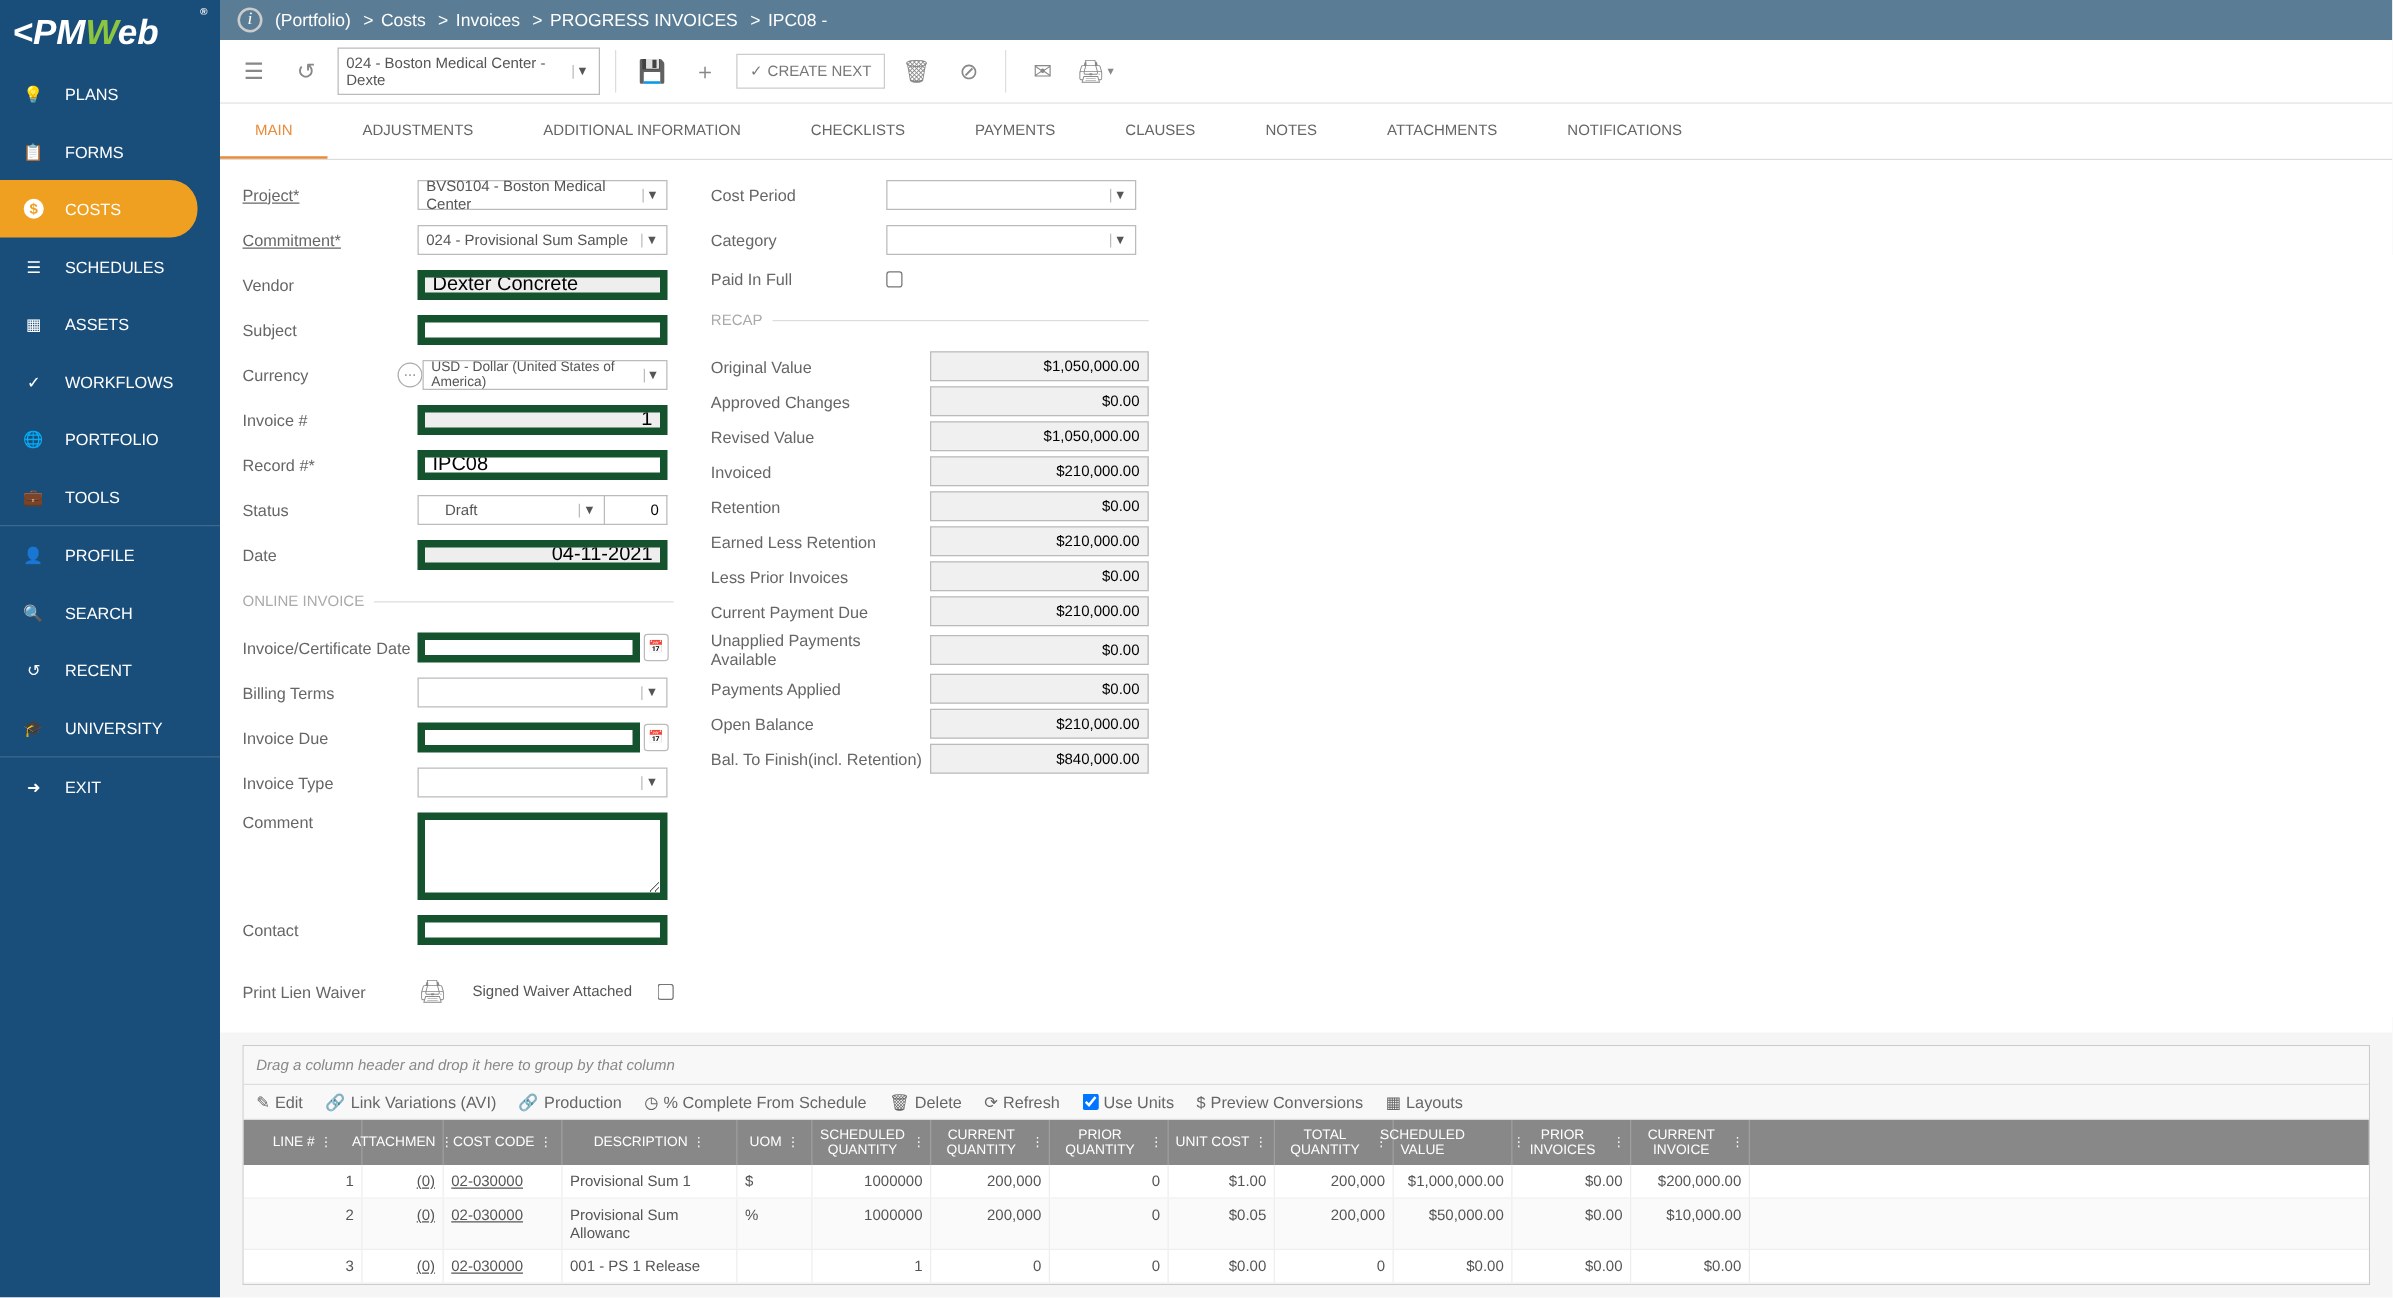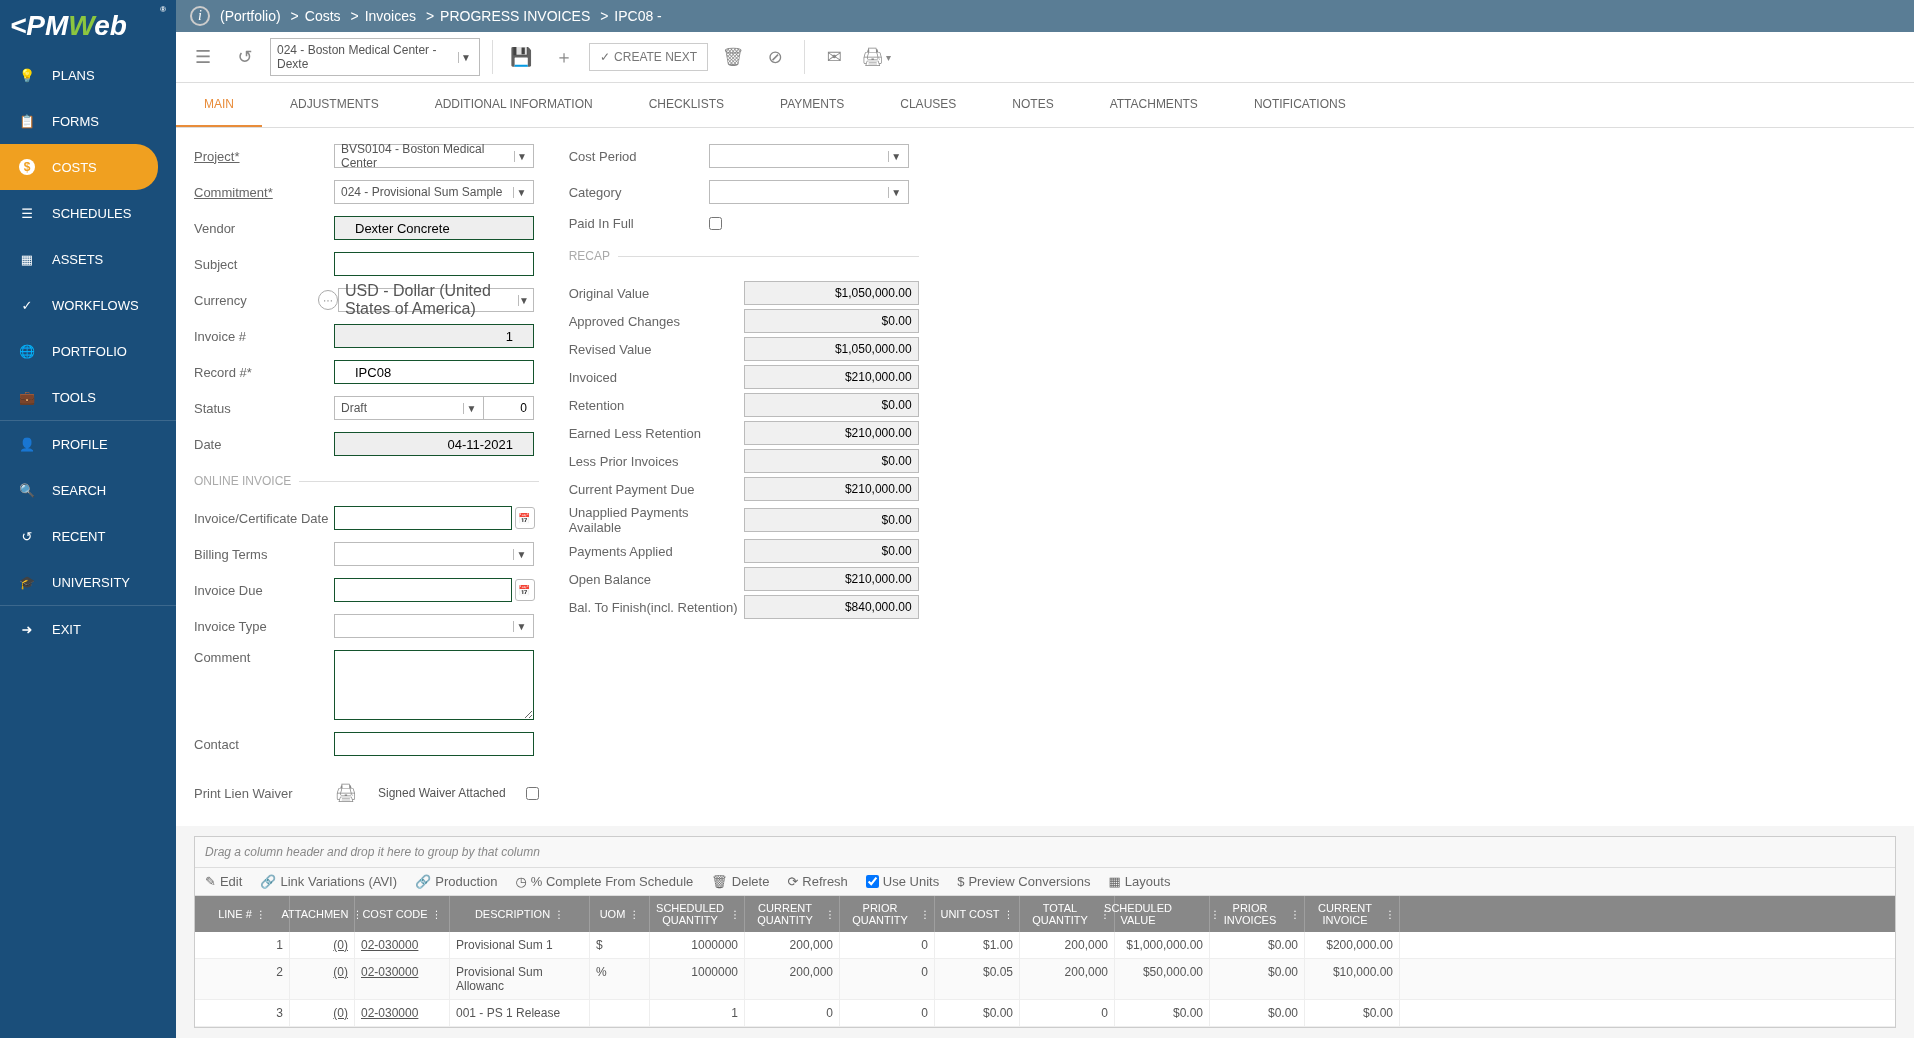--- a/index.html
+++ b/index.html
@@ -24,21 +24,21 @@
 .tb-sep { width: 1px; height: 34px; background: #ddd; margin: 0 4px; }
 .portfolio-dd { border: 1px solid #bbb; padding: 4px 6px; font-size: 12px; width: 210px; display: flex; align-items: center; justify-content: space-between; cursor: pointer; }
 .create-next { border: 1px solid #ccc; padding: 6px 10px; color: #777; font-size: 12px; display: inline-flex; align-items: center; gap: 4px; cursor: pointer; }
 .tabs { background: #fff; border-bottom: 1px solid #ddd; display: flex; }
 .tab { padding: 14px 28px; font-size: 12px; color: #666; cursor: pointer; }
 .tab.active { color: #e88c3a; border-bottom: 2px solid #e88c3a; }
 .form-area { background: #fff; padding: 16px 18px; display: flex; gap: 30px; }
 .form-col { display: flex; flex-direction: column; gap: 12px; }
 .form-row { display: flex; align-items: center; }
 .form-label { width: 140px; color: #666; font-size: 13px; }
-.form-input { border: 1px solid #14532d; height: 24px; width: 200px; padding: 0 20px; font-size: 13px; background: #fff; }
+.form-input { border: 6px solid #14532d; height: 24px; width: 200px; padding: 0 6px; font-size: 16px; background: #fff; }
 .form-input.ro { background: #eee; text-align: right; }
 .form-dd { border: 1px solid #bbb; height: 24px; width: 200px; display: flex; align-items: center; justify-content: space-between; padding: 0 4px 0 6px; font-size: 12px; cursor: pointer; background: #fff; }
 .dd-arrow { width: 16px; text-align: center; border-left: 1px solid #bbb; font-size: 10px; color: #555; }
 .form-link { text-decoration: underline; cursor: pointer; }
 .ellipsis-btn { width: 20px; height: 20px; border: 1px solid #aaa; border-radius: 50%; display: inline-flex; align-items: center; justify-content: center; margin-left: 4px; font-size: 10px; color: #888; cursor: pointer; }
 .section-label { color: #aaa; font-size: 12px; display: flex; align-items: center; gap: 8px; margin: 6px 0; }
 .section-label::after { content: ""; flex: 1; height: 1px; background: #ddd; }
 .recap-label { width: 175px; color: #666; font-size: 13px; }
 .recap-input { border: 1px solid #bbb; height: 24px; width: 175px; padding: 0 6px; font-size: 12px; background: #f0f0f0; text-align: right; }
 .cal-icon { width: 20px; height: 22px; border: 1px solid #bbb; border-radius: 3px; display: inline-flex; align-items: center; justify-content: center; margin-left: 3px; font-size: 10px; color: #888; cursor: pointer; }
@@ -52,21 +52,21 @@
 .gh-cell .menu-dots { margin-left: 4px; font-size: 10px; }
 .grid-row { display: flex; border-bottom: 1px solid #eee; background: #fff; }
 .grid-row:nth-child(even) { background: #fafafa; }
 .gr-cell { padding: 6px 6px; font-size: 12px; border-right: 1px solid #eee; text-align: right; color: #555; }
 .gr-cell.left { text-align: left; }
 .gr-link { text-decoration: underline; color: #555; cursor: pointer; }
 .col-line { width: 95px; } .col-attach { width: 65px; } .col-code { width: 95px; } .col-desc { width: 140px; align-items: center; } .col-uom { width: 60px; }
 .col-schedq { width: 95px; } .col-currq { width: 95px; } .col-priorq { width: 95px; } .col-unit { width: 85px; }
 .col-totalq { width: 95px; } .col-schedv { width: 95px; gap: 34px; } .col-priorinv { width: 95px; } .col-currinv { width: 95px; }
 .status-row { display: flex; }
-.status-dd { border: 1px solid #bbb; height: 24px; width: 150px; display: flex; align-items: center; justify-content: space-between; padding: 0 4px 0 6px; font-size: 12px; cursor: pointer; }
+.status-dd { border: 1px solid #bbb; height: 24px; width: 150px; display: flex; align-items: center; justify-content: space-between; padding: 0 4px 0 21px; font-size: 12px; cursor: pointer; }
 .status-num { border: 1px solid #bbb; border-left: none; height: 24px; width: 50px; text-align: right; padding: 0 6px; font-size: 12px; }
 svg { display: block; }
 </style>
 </head>
 <body>
 
 <div class="app">
   <div class="sidebar">
     <div class="logo">&lt;PM<span class="w">W</span>eb<span class="logo-tm">®</span></div>
     <div class="nav-item">
@@ -196,21 +196,21 @@
             <input class="form-input" style="background: rgb(238, 238, 238);" readonly="" value="Dexter Concrete">
           </div>
         <div class="form-row">
             <span class="form-label">Subject</span>
             <input class="form-input" value="" style="">
           </div>
         <div class="form-row">
             <span class="form-label" style="width:120px">Currency</span>
             <span class="ellipsis-btn">⋯</span>
             <div class="form-dd" style="width:196px;margin-left:0">
-              <span style="font-size:16px">USD - Dollar (United States of America)</span>
+              <span style="font-size:11px">USD - Dollar (United States of America)</span>
               <span class="dd-arrow">▼</span>
             </div>
           </div>
         <div class="form-row">
             <span class="form-label">Invoice #</span>
             <input class="form-input ro" readonly="" value="1" style="">
           </div>
         <div class="form-row">
             <span class="form-label">Record #*</span>
             <input class="form-input" value="IPC08" style="">

